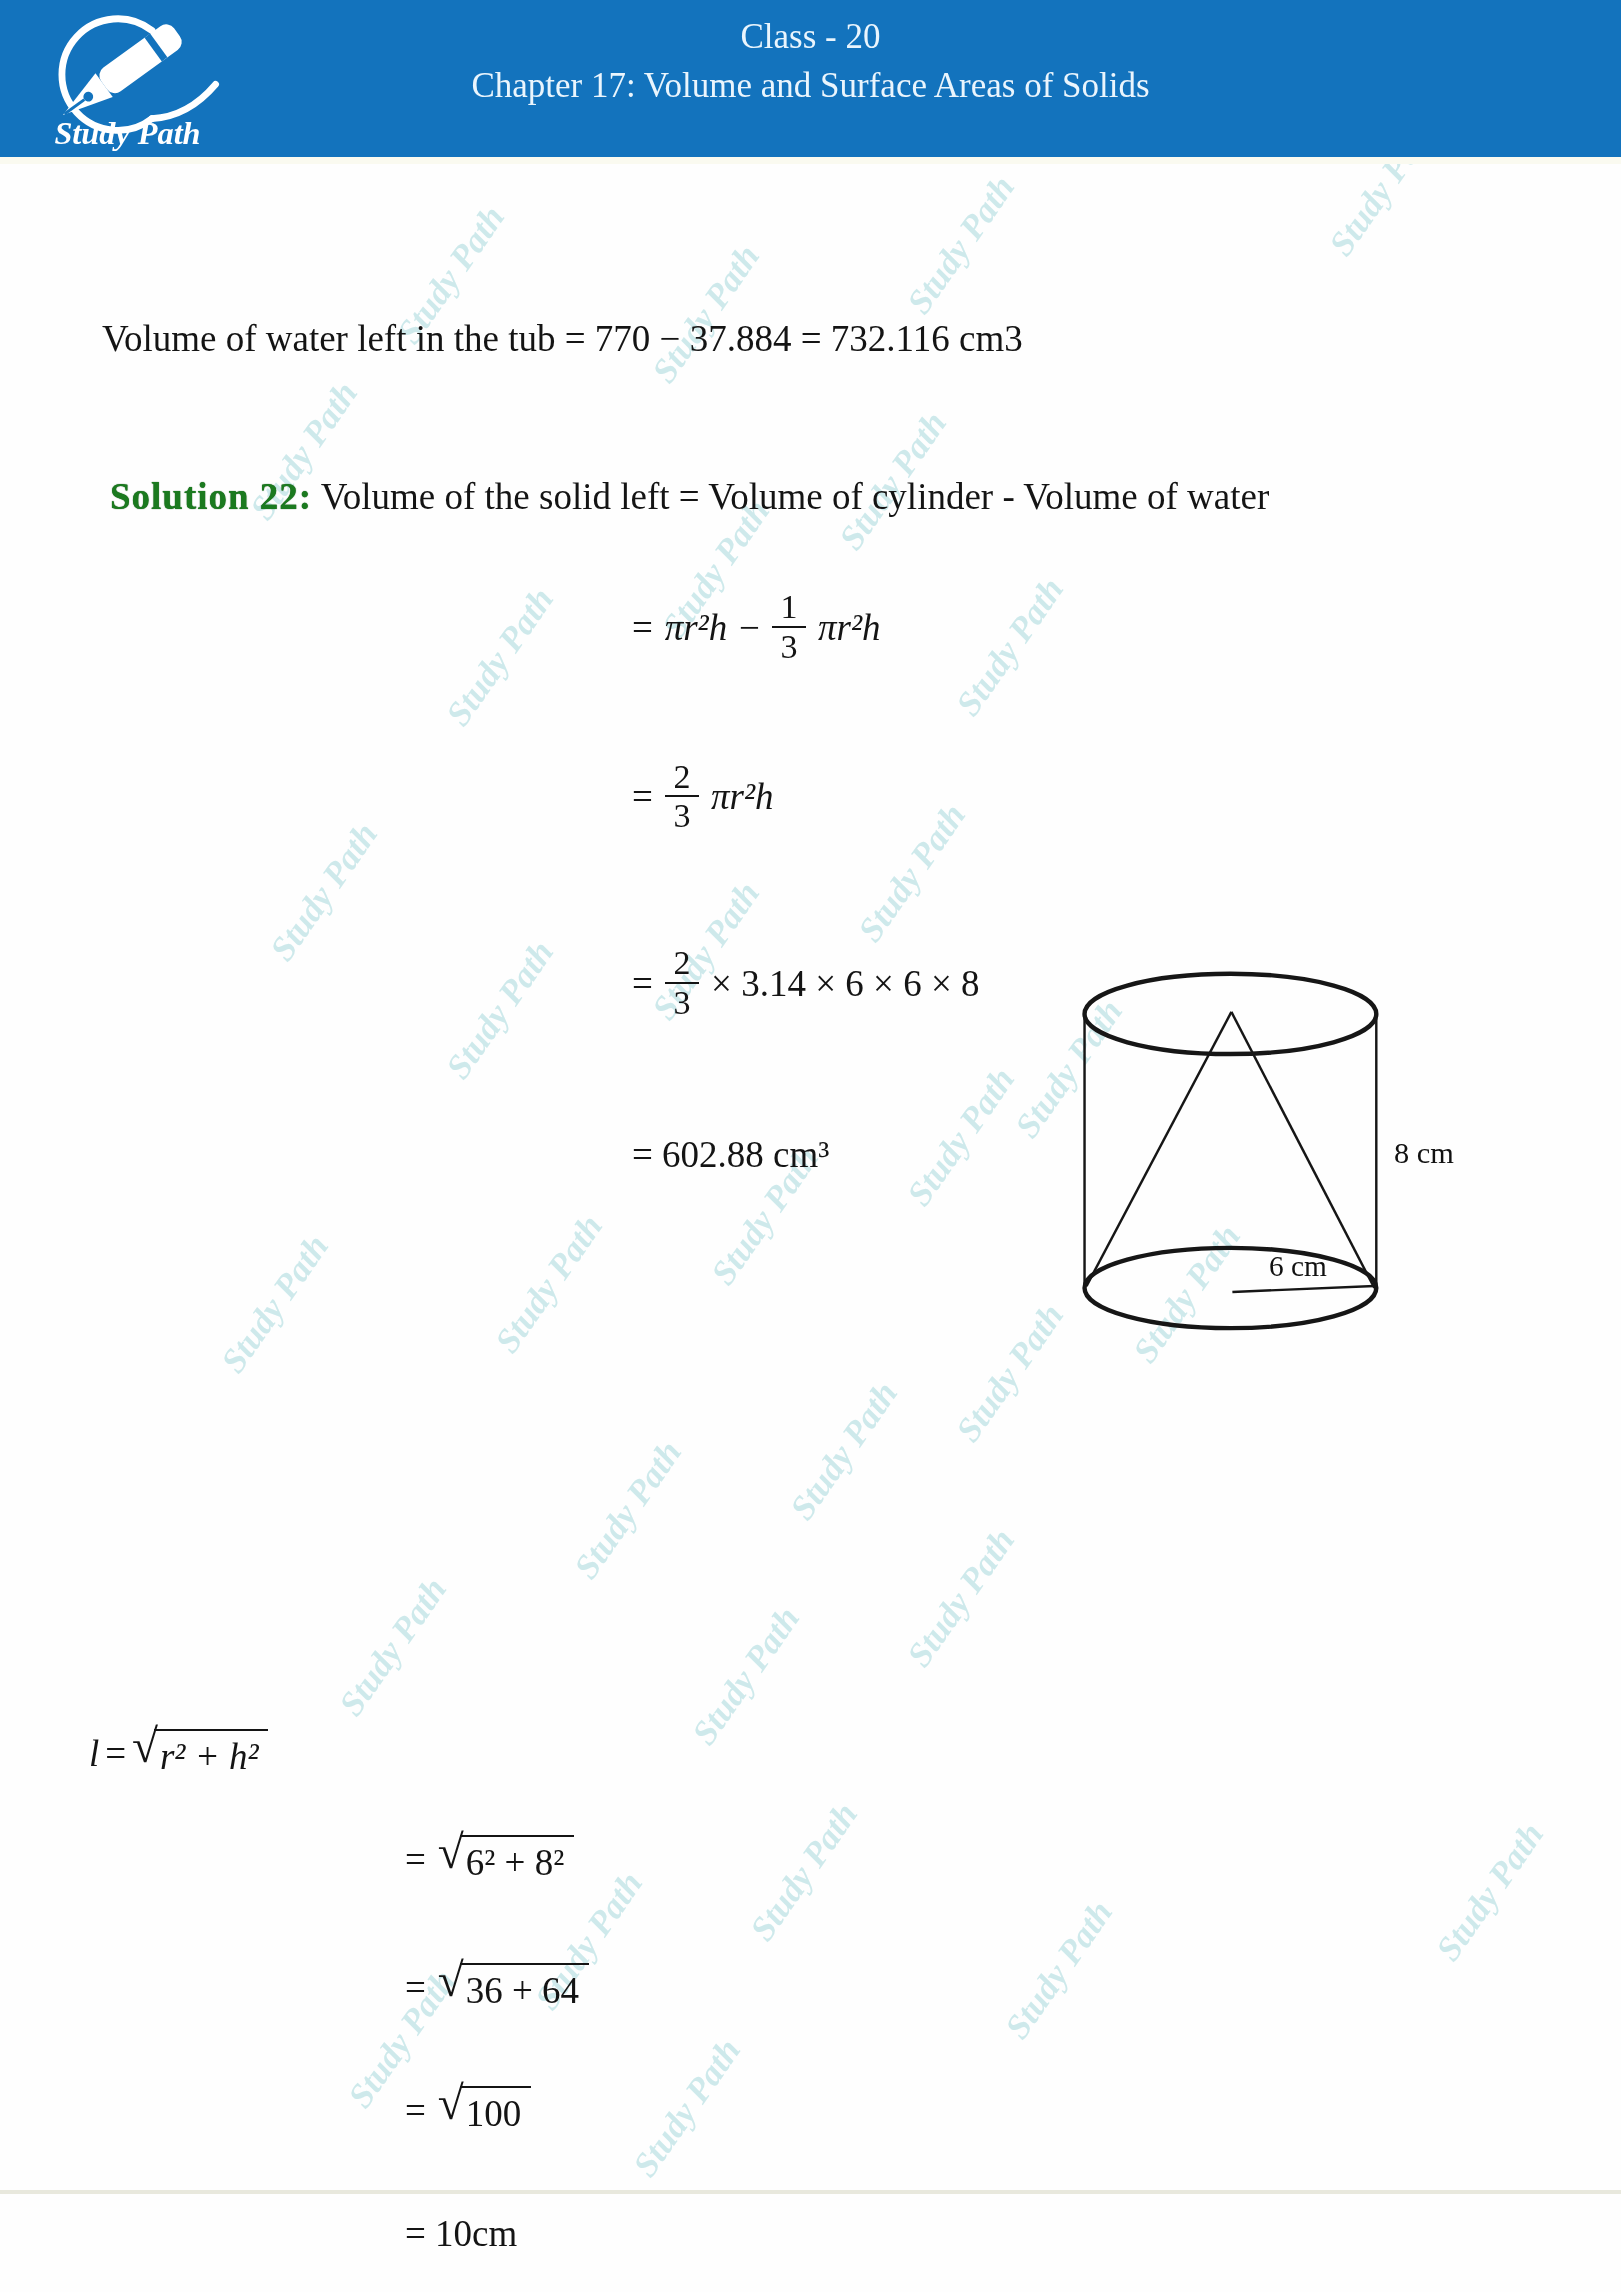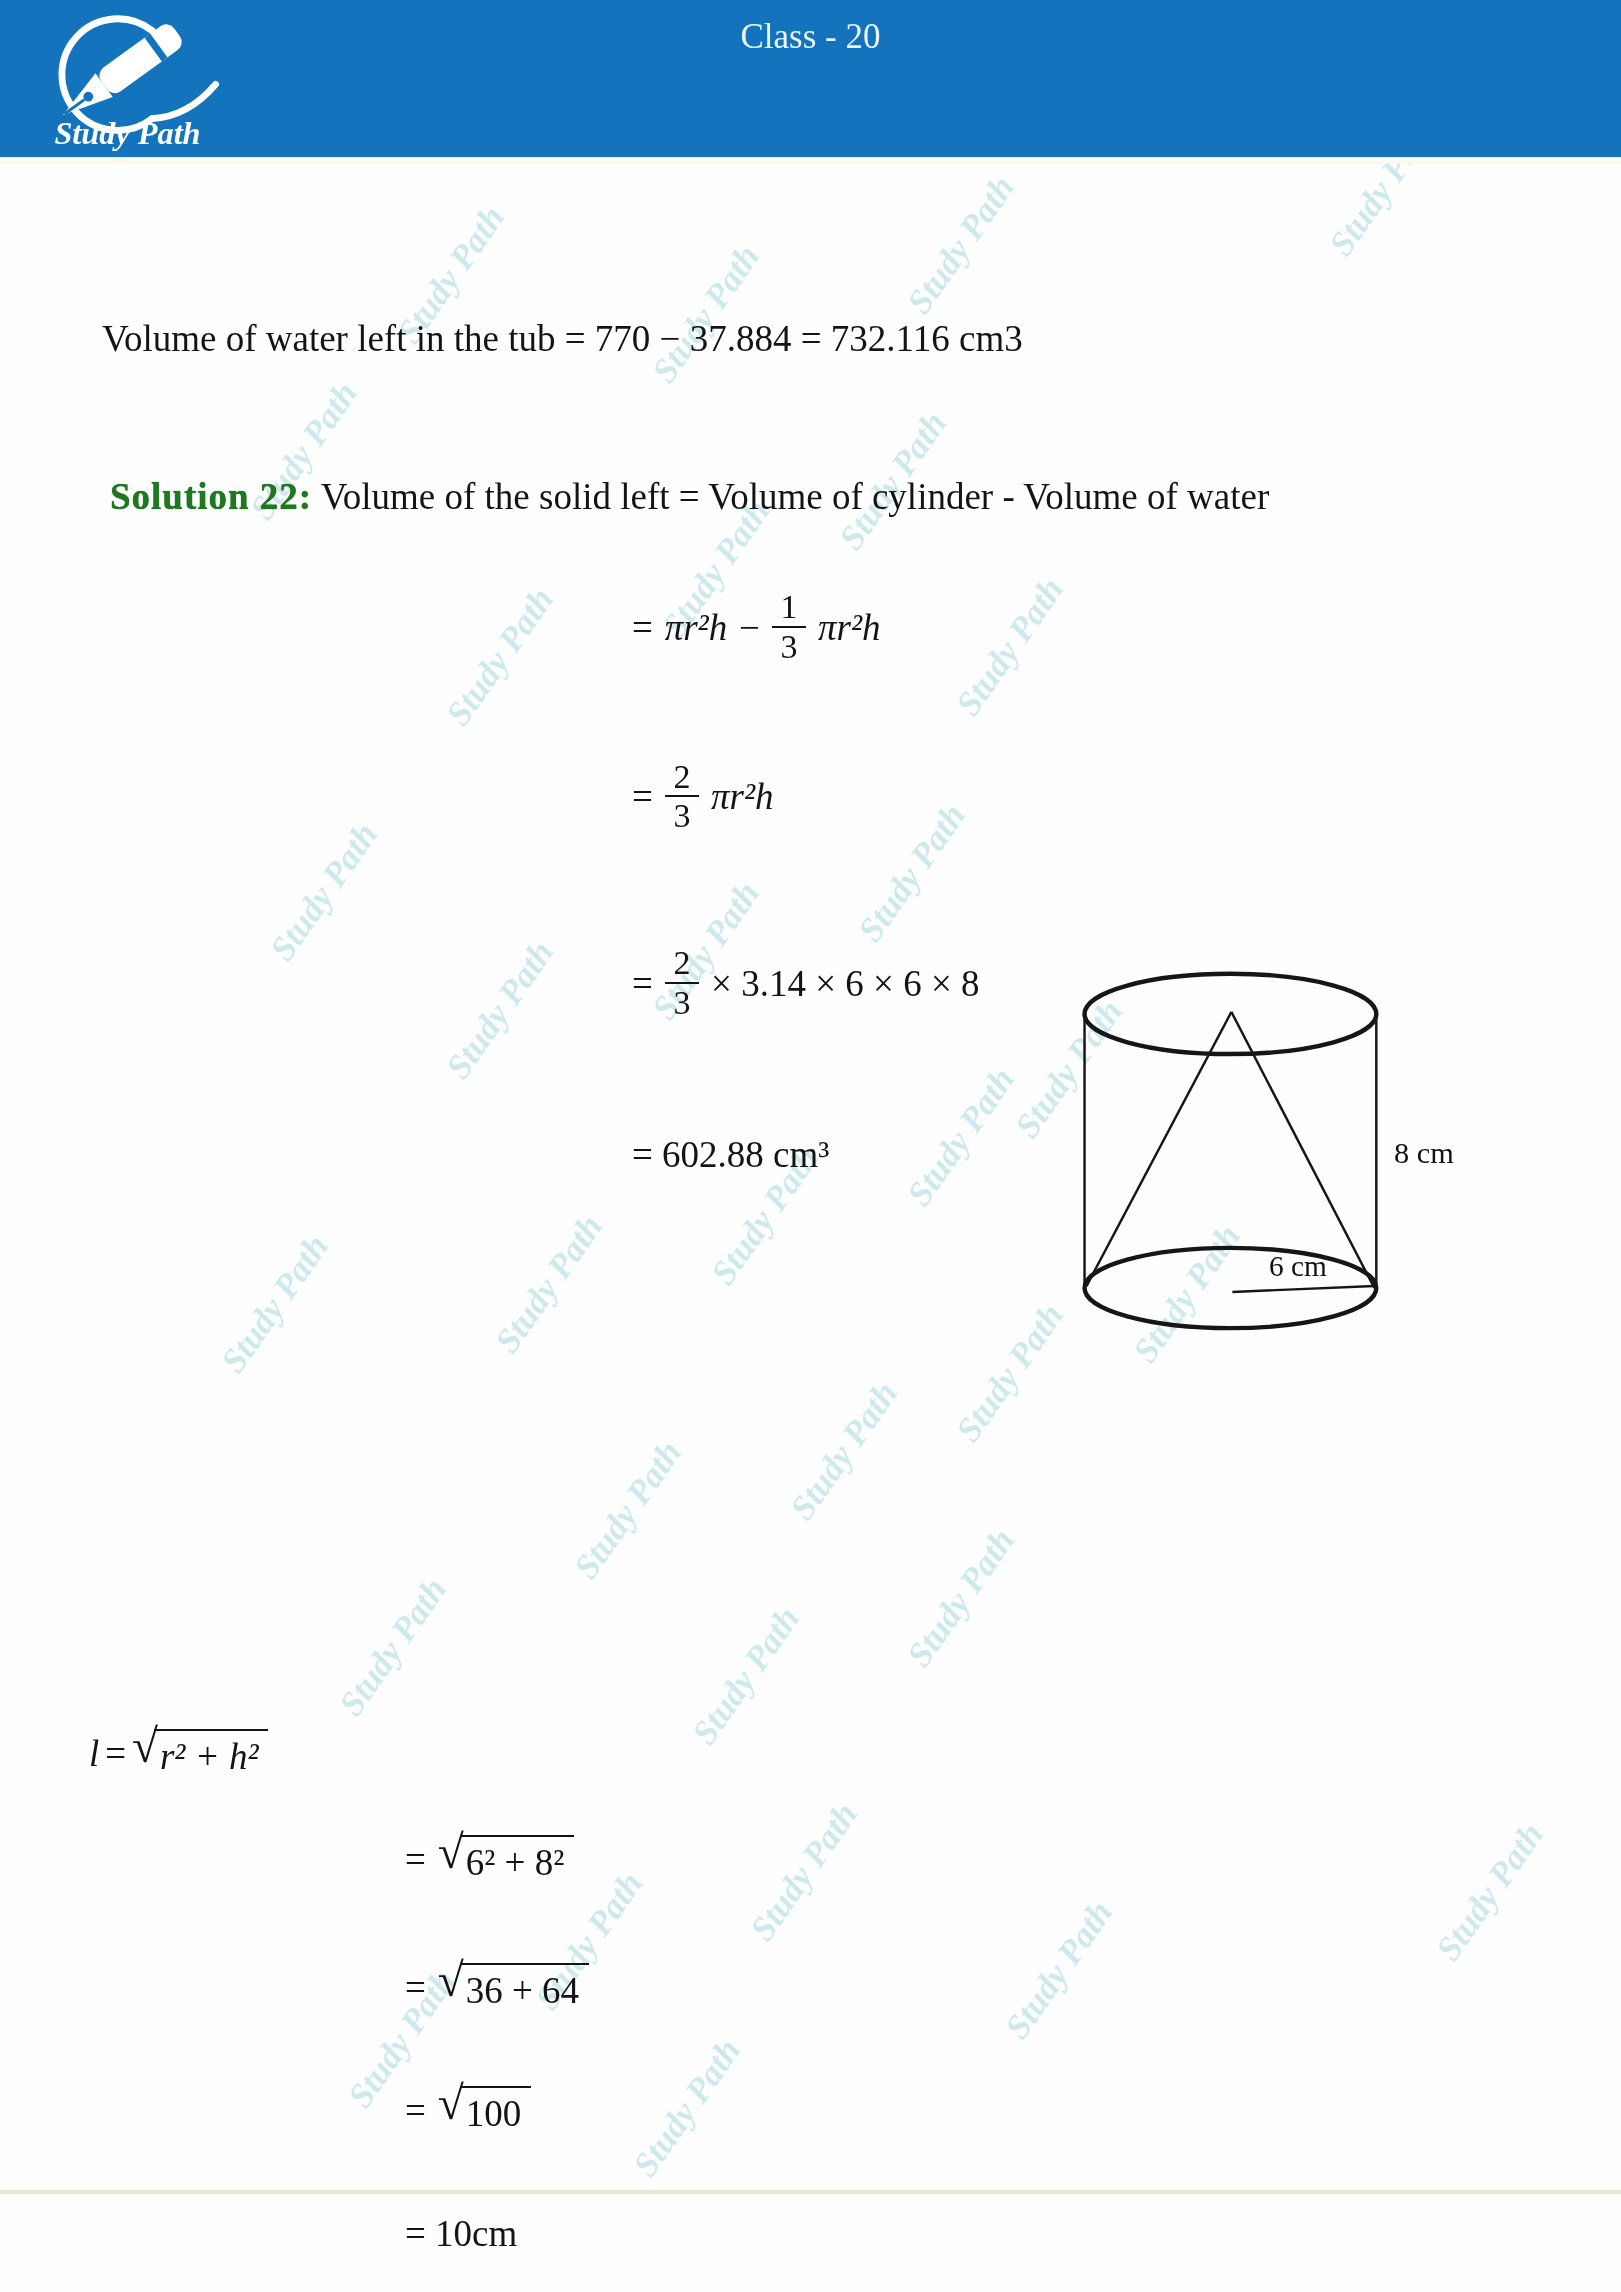--- a/index.html
+++ b/index.html
@@ -70,20 +70,21 @@
         <rect x="88" y="47" width="92" height="30" rx="10" fill="#ffffff"></rect>
         <polygon points="88,47 36,62 88,77" fill="#ffffff"></polygon>
         <circle cx="68" cy="62" r="5" fill="#1373bd"></circle>
         <line x1="38" y1="62" x2="63" y2="62" stroke="#1373bd" stroke-width="3"></line>
         <rect x="150" y="47" width="7" height="30" fill="#1373bd"></rect>
       </g>
       <text x="118" y="141" text-anchor="middle" class="logo-script">Study Path</text>
     </svg>
     <div id="titles">
       <div>Class - 20</div>
+      <div>Chapter 17: Volume and Surface Areas of Solids</div>
     </div>
   </div>
   <div id="header-strip"></div>
 
   
   <div class="text-line layer" style="left:102px;top:160px;">Volume of water left in the tub = 770 − 37.884 = 732.116 cm3</div>
 
   
   <div class="text-line layer" style="left:86px;top:274px;">
     <span class="sol-label">Solution 22:</span>

